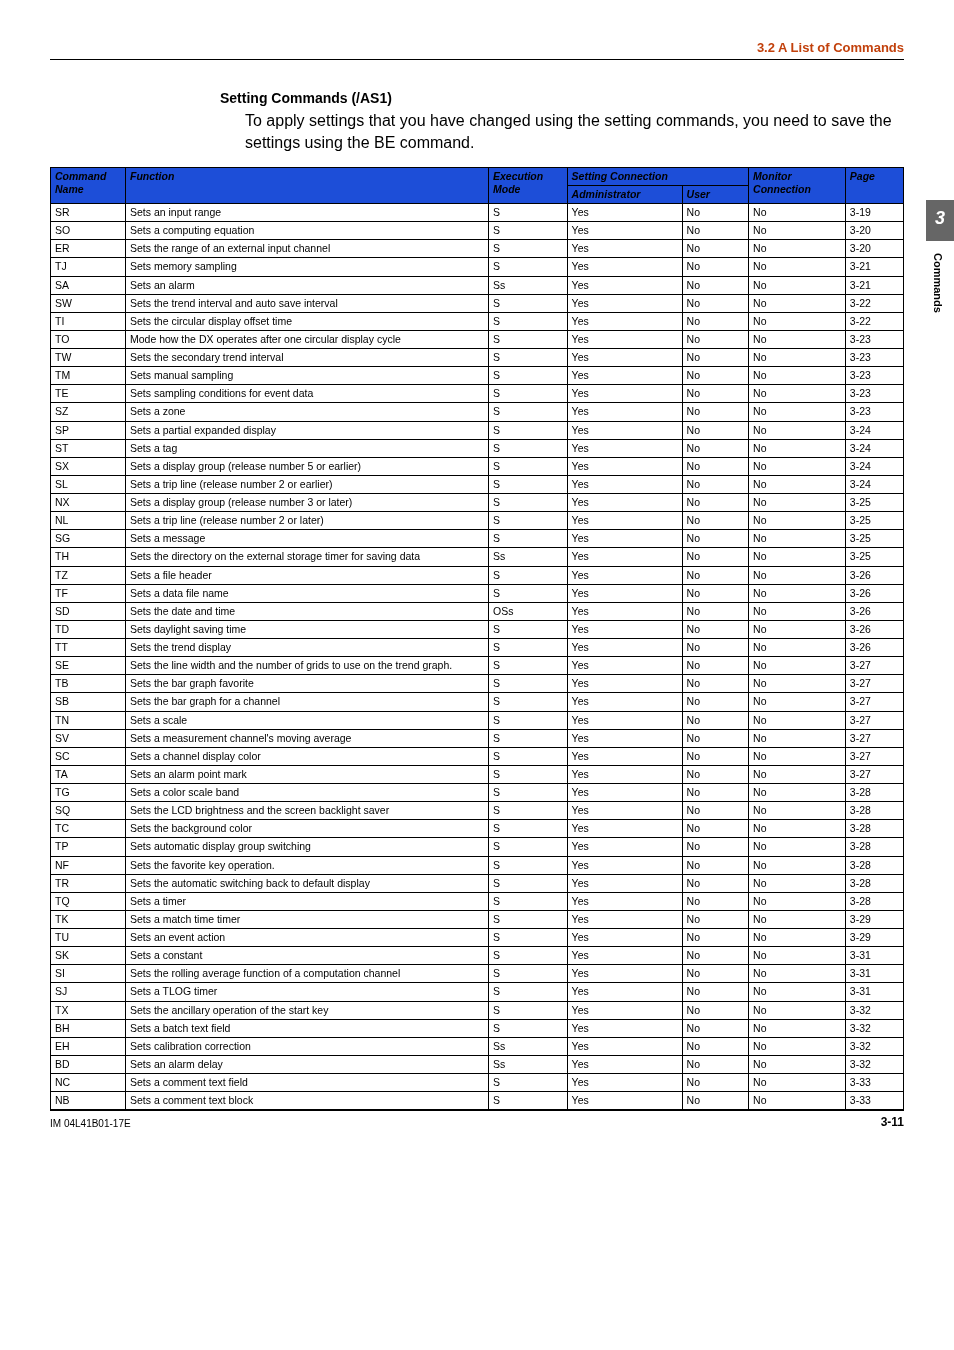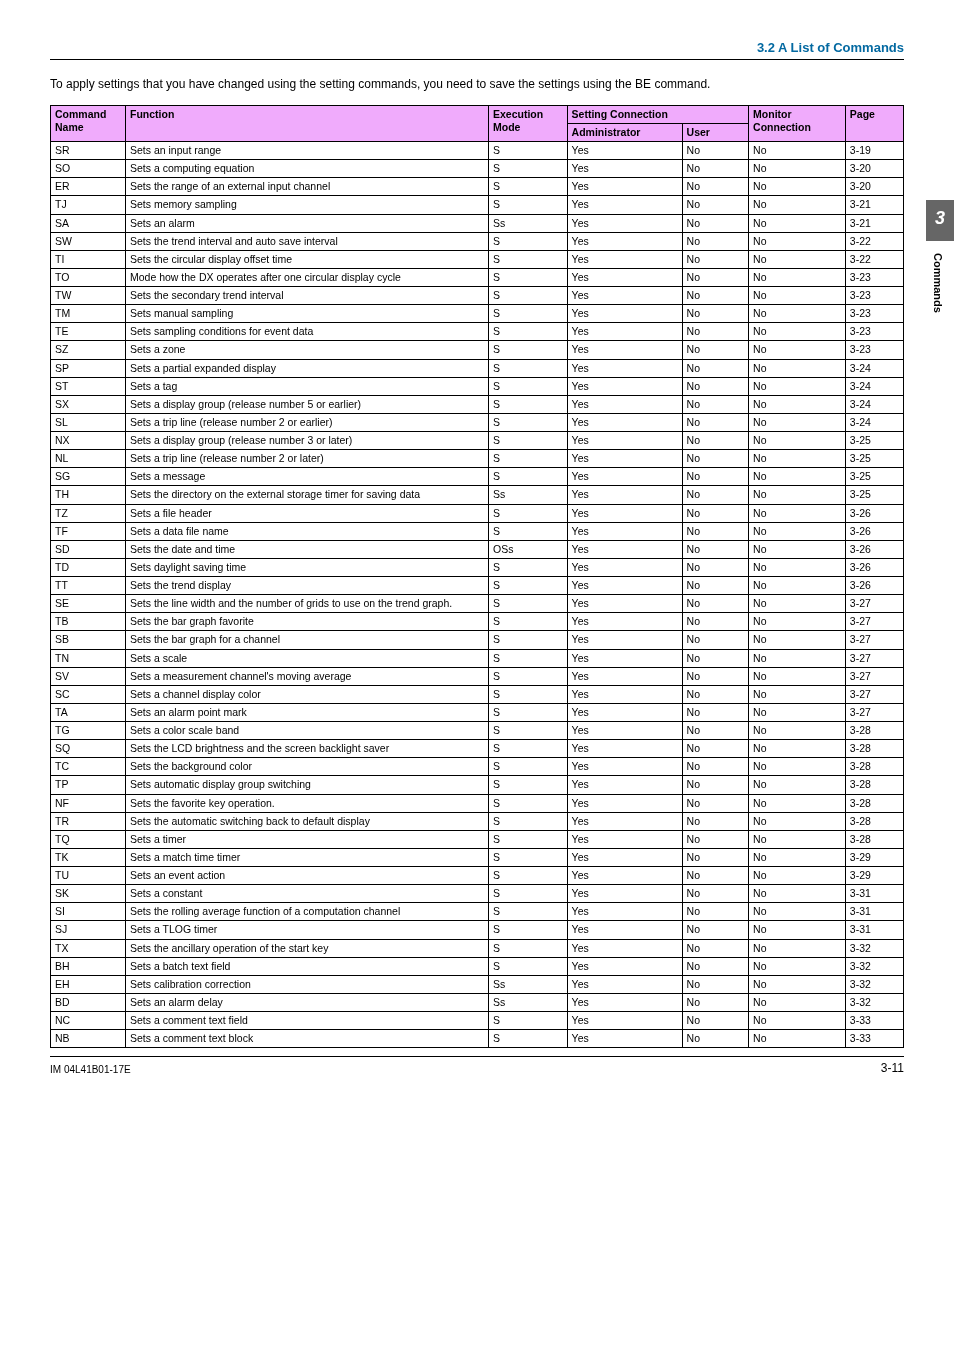--- a/index.html
+++ b/index.html
@@ -11,35 +11,36 @@
     width: 954px;
   }
   .page {
     padding: 40px 50px 20px 50px;
     position: relative;
     min-height: 1290px;
     box-sizing: border-box;
   }
   .top-right {
     text-align: right;
-    color: #0369a1;
+    color: #c2410c;
     font-size: 13px;
     font-weight: bold;
     border-bottom: 1px solid #000;
     padding-bottom: 4px;
-    margin-bottom: 16px;
+    margin-bottom: 30px;
   }
   .section-title {
     font-weight: bold;
     font-size: 14px;
     margin-left: 170px;
     margin-bottom: 4px;
   }
   .section-desc {
-    font-size: 12px;
+    font-size: 16px;
+    margin-left: 195px;
     margin-bottom: 12px;
     line-height: 1.4;
   }
   table.cmd {
     border-collapse: collapse;
     width: 100%;
     font-size: 10.5px;
     table-layout: fixed;
   }
   table.cmd col.cname { width: 62px; }
@@ -63,21 +64,21 @@
   }
   table.cmd td {
     border-left: 1px solid #000;
   }
   table.cmd tr > *:last-child { border-right: 1px solid #000; }
   table.cmd .h2row th,
   table.cmd .h2row td {
     border-top: none;
     margin-left: 31px;
   }
-  table.cmd thead th { background: #f0abfc; }
+  table.cmd thead th { background: #1d4ed8; font-style: italic; }
   .side-tab {
     position: absolute;
     right: 0;
     top: 200px;
     width: 28px;
   }
   .side-num {
     background: #666;
     color: #fff;
     font-weight: bold;
@@ -91,33 +92,34 @@
     font-size: 11px;
     font-weight: bold;
     padding: 12px 6px;
     text-align: center;
   }
   .footer {
     display: flex;
     justify-content: space-between;
     align-items: flex-end;
     border-top: 1px solid #000;
-    margin-top: 8px;
+    margin-top: 0;
     padding-top: 4px;
     font-size: 10px;
   }
-  .footer .pg { font-weight: normal; font-size: 12px; }
+  .footer .pg { font-weight: bold; font-size: 12px; }
 </style>
 </head>
 <body>
 
 <div class="page">
 
   <div class="top-right">3.2  A List of Commands</div>
 
+  <div class="section-title">Setting Commands (/AS1)</div>
   <div class="section-desc">To apply settings that you have changed using the setting commands, you need to save the settings using the BE command.</div>
 
   <table class="cmd">
     <colgroup>
       <col class="cname">
         <col class="cfunc">
         <col class="cmode">
         <col class="cadmin">
         <col class="cuser">
         <col class="cmon">

